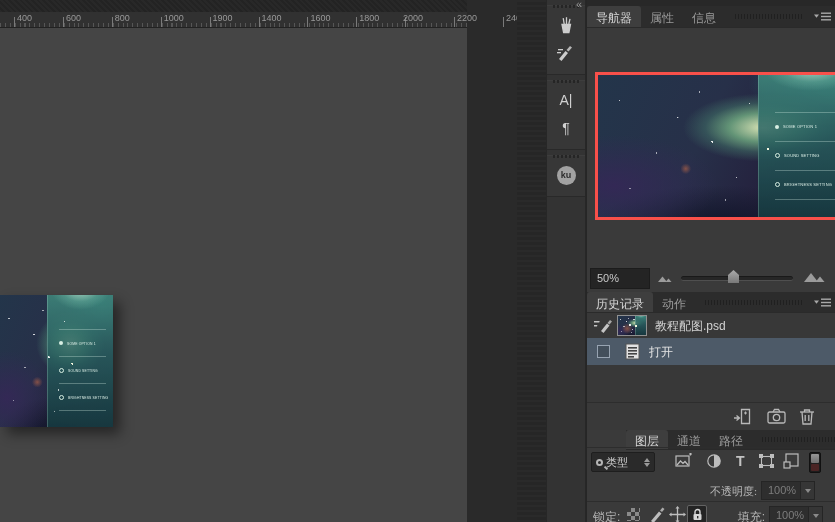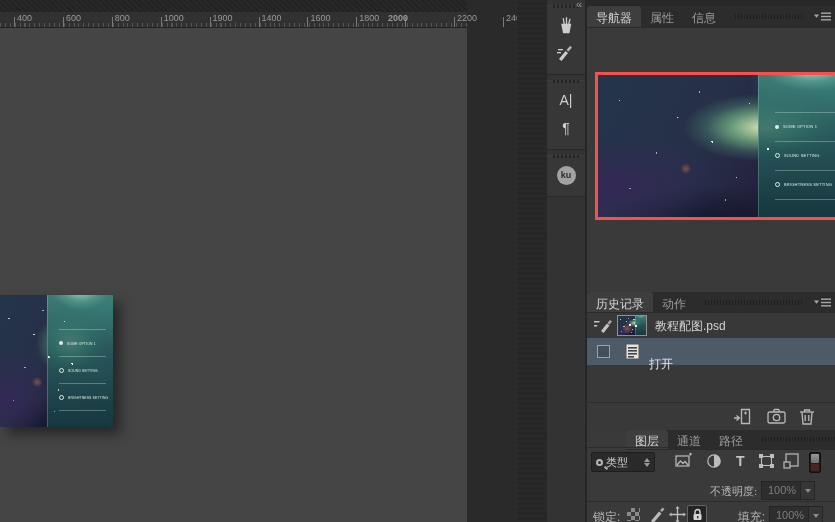--- a/index.html
+++ b/index.html
@@ -150,21 +150,21 @@
         <span class="ruler-label" style="left: 163.7px;">1000</span>
         <div class="ruler-tick" style="left: 209.6px;"></div>
         <span class="ruler-label" style="left: 212.6px;">1900</span>
         <div class="ruler-tick" style="left: 258.5px;"></div>
         <span class="ruler-label" style="left: 261.5px;">1400</span>
         <div class="ruler-tick" style="left: 307.4px;"></div>
         <span class="ruler-label" style="left: 310.4px;">1600</span>
         <div class="ruler-tick" style="left: 356.3px;"></div>
         <span class="ruler-label" style="left: 359.3px;">1800</span>
         <div class="ruler-tick" style="left: 405.2px;"></div>
-        <span class="ruler-label" style="left: 388px; font-weight: bold;">2000</span>
+        <span class="ruler-label" style="left: 403px;">2000</span>
         <div class="ruler-tick" style="left: 454.1px;"></div>
         <span class="ruler-label" style="left: 457.1px;">2200</span>
         <div class="ruler-tick" style="left: 503px;"></div>
         <span class="ruler-label" style="left: 506px;">240</span>
       </div>
     <div class="canvas">
       <div class="document">
         <div class="space-image">
           <div class="menu-panel doc-menu">
             <div class="menu-list">
@@ -270,20 +270,33 @@
             <div class="mi">
               <span class="mi-ic"></span>
               <span class="mi-label">BRIGHTNESS SETTING</span>
             </div>
             <div class="mi-div"></div>
           </div>
         </div>
       </div>
     </div>
 
+    <div class="zoom-row">
+      <div class="zoom-value">50%</div>
+      <svg class="zoom-out-ic" width="17" height="9" viewBox="0 0 17 9">
+        <path d="M1 8 L5.5 2.5 L10 8 Z" fill="#9b9b9b"></path>
+          <path d="M8.5 8 L11.5 4.5 L14.5 8 Z" fill="#9b9b9b"></path>
+      </svg>
+      <div class="slider-track"></div>
+      <div class="slider-thumb"></div>
+      <svg class="zoom-in-ic" width="24" height="13" viewBox="0 0 24 13">
+        <path d="M1 12 L8 3 L15 12 Z" fill="#9b9b9b"></path>
+          <path d="M12.5 12 L17 6.5 L21.5 12 Z" fill="#9b9b9b"></path>
+      </svg>
+    </div>
 
     <div class="tabbar" style="top:292px;height:21px;">
       <div class="tab active">历史记录</div>
       <div class="tab">动作</div>
       <div class="drag-dots"></div>
       <div class="pmenu-btn">
         <svg width="17" height="9" viewBox="0 0 17 9">
           <path d="M0 2.5 L5 2.5 L2.5 5.8 Z" fill="#a8a8a8"></path>
           <rect x="7" y="0.5" width="10" height="1.4" fill="#a8a8a8"></rect>
           <rect x="7" y="3.8" width="10" height="1.4" fill="#a8a8a8"></rect>
@@ -311,21 +324,21 @@
       </div>
       <div class="hist-row selected" style="top:25px;">
         <div class="hist-check"></div>
         <svg class="doc-ic" width="15" height="17" viewBox="0 0 15 17">
           <rect x="1" y="1" width="13" height="15" fill="#e2e2e2" stroke="#555"></rect>
           <rect x="3" y="4" width="9" height="1.6" fill="#444"></rect>
           <rect x="3" y="7" width="9" height="1.6" fill="#444"></rect>
           <rect x="3" y="10" width="9" height="1.6" fill="#444"></rect>
           <rect x="3" y="13" width="6" height="1.6" fill="#444"></rect>
         </svg>
-        <span class="hist-label" style="left:62px;top:18px;color:#e4e4e4;">打开</span>
+        <span class="hist-label" style="left:62px;top:6px;color:#e4e4e4;">打开</span>
       </div>
     </div>
 
     <div class="hist-toolbar">
       <div class="ht-btn" style="left:146px;">
         <svg width="20" height="17" viewBox="0 0 20 17">
           <g stroke="#b8b8b8" stroke-width="1.3" fill="none">
             <path d="M8.5 1.5 h8 v14 h-8 z"></path>
             <path d="M11 5 h3 M12.5 3.5 v3" stroke-width="1.1"></path>
           </g>

